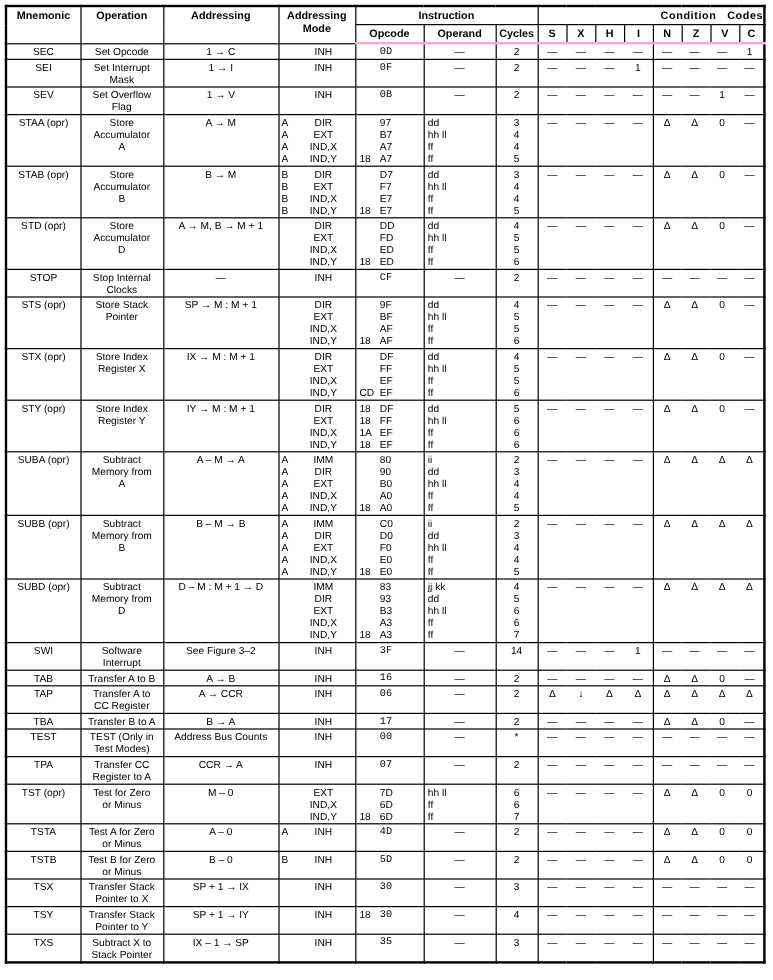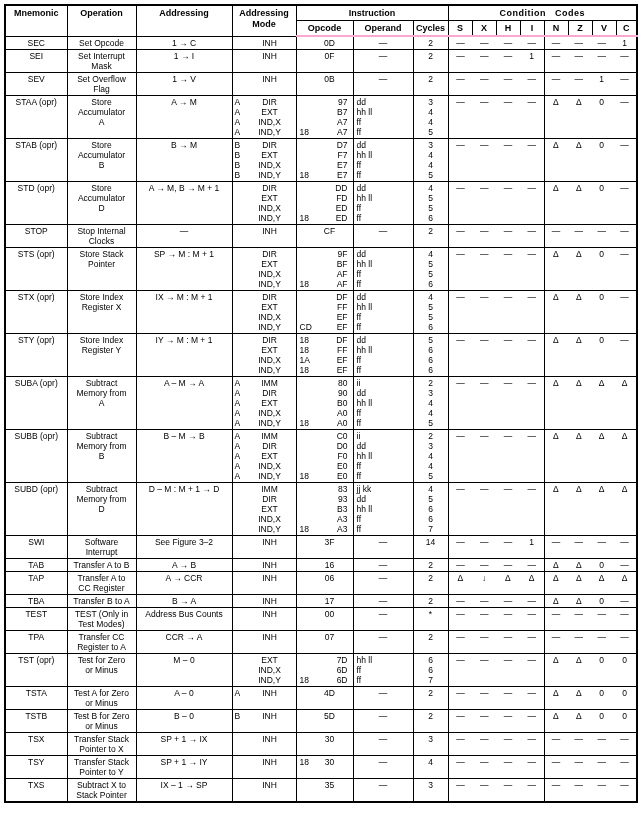--- a/index.html
+++ b/index.html
@@ -19,29 +19,29 @@
     border:1px solid #000;
     padding:1px 0;
     vertical-align:top;
     font-size:8.5px;
     line-height:10px;
     overflow:hidden;
   }
   thead th { font-weight:bold; font-size:9px; text-align:center; padding:2px 0; }
   thead tr.sub th { border-bottom:2px solid #f9a8d4; }
   .hdr-two-line div { line-height:11px; }
-  .cond-hdr { letter-spacing:0.5px; word-spacing:6px; }
+  .cond-hdr { letter-spacing:0.5px; word-spacing:6px;text-align:right; }
   .ln { white-space:nowrap; }
   .flexln { display:flex; }
   .c-mn, .c-op, .c-de { text-align:center; }
   .mp  { width:13px; padding-left:2px; text-align:left; flex:none; }
   .mm  { flex:1; text-align:center; padding-right:4px; }
   .ocp { width:17px; padding-left:3px; text-align:left; flex:none; }
-  .ocv { flex:1; text-align:right; padding-right:5px; }
-  tr.single .ocv { text-align:center; padding-right:10px; }
+  .ocv { flex:1; text-align:left; padding-right:5px; }
+  tr.single .ocv { text-align:left; padding-right:10px;font-family:Liberation Mono, monospace; }
   .c-or .ln { text-align:left; padding-left:3px; }
   .c-or .ln.dash { text-align:center; padding-left:0; }
   .c-cy { text-align:center; }
   .ccflex { display:flex; }
   .ccf { flex:1; text-align:center; }
 </style>
 </head>
 <body>
 
 <div class="sheet">

